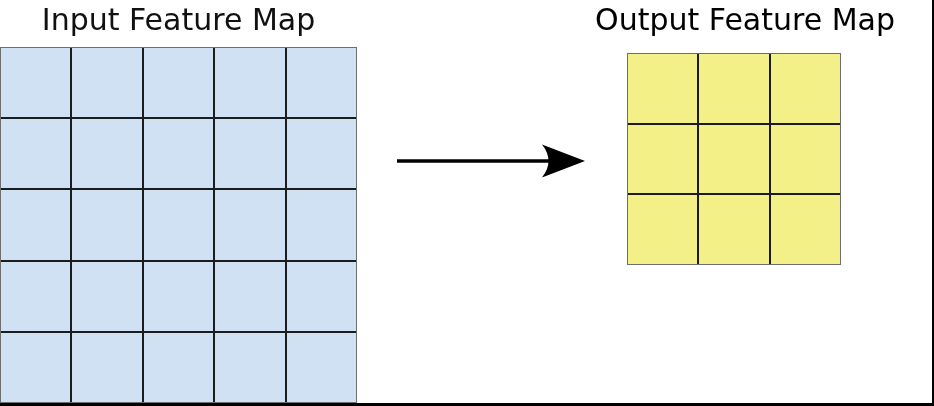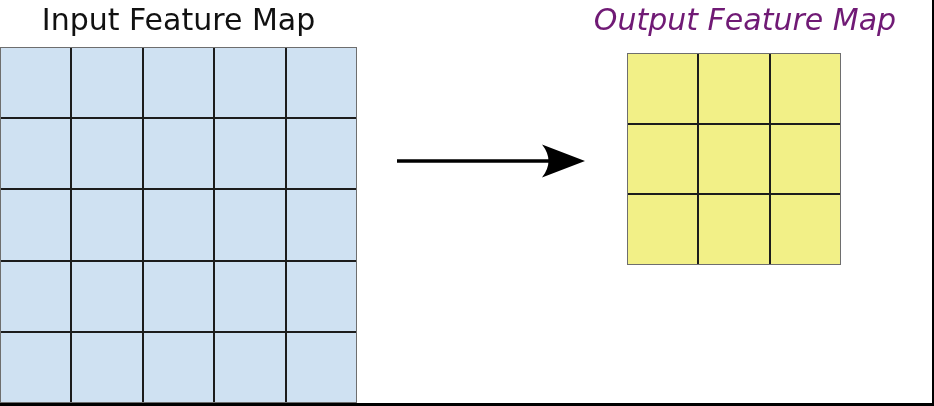--- a/index.html
+++ b/index.html
@@ -47,21 +47,21 @@
     height: 40px;
   }
 </style>
 </head>
 <body>
 
 <div class="figure">
 
   <div class="map-title input-title" style="color: rgb(17, 17, 17);">Input Feature Map</div>
 
-  <div class="map-title output-title" style="color: #701a75; font-style: italic;">Output Feature Map</div>
+  <div class="map-title output-title" style="color: #000000;">Output Feature Map</div>
 
   <div class="feature-grid input-grid" style="grid-template-columns: repeat(5, 1fr); grid-template-rows: repeat(5, 1fr); background: rgb(28, 28, 28); border-color: rgb(110, 110, 110);">
       <div class="cell" style="background: rgb(207, 225, 242);"></div>
       <div class="cell" style="background: rgb(207, 225, 242);"></div>
       <div class="cell" style="background: rgb(207, 225, 242);"></div>
       <div class="cell" style="background: rgb(207, 225, 242);"></div>
       <div class="cell" style="background: rgb(207, 225, 242);"></div>
       <div class="cell" style="background: rgb(207, 225, 242);"></div>
       <div class="cell" style="background: rgb(207, 225, 242);"></div>
       <div class="cell" style="background: rgb(207, 225, 242);"></div>

